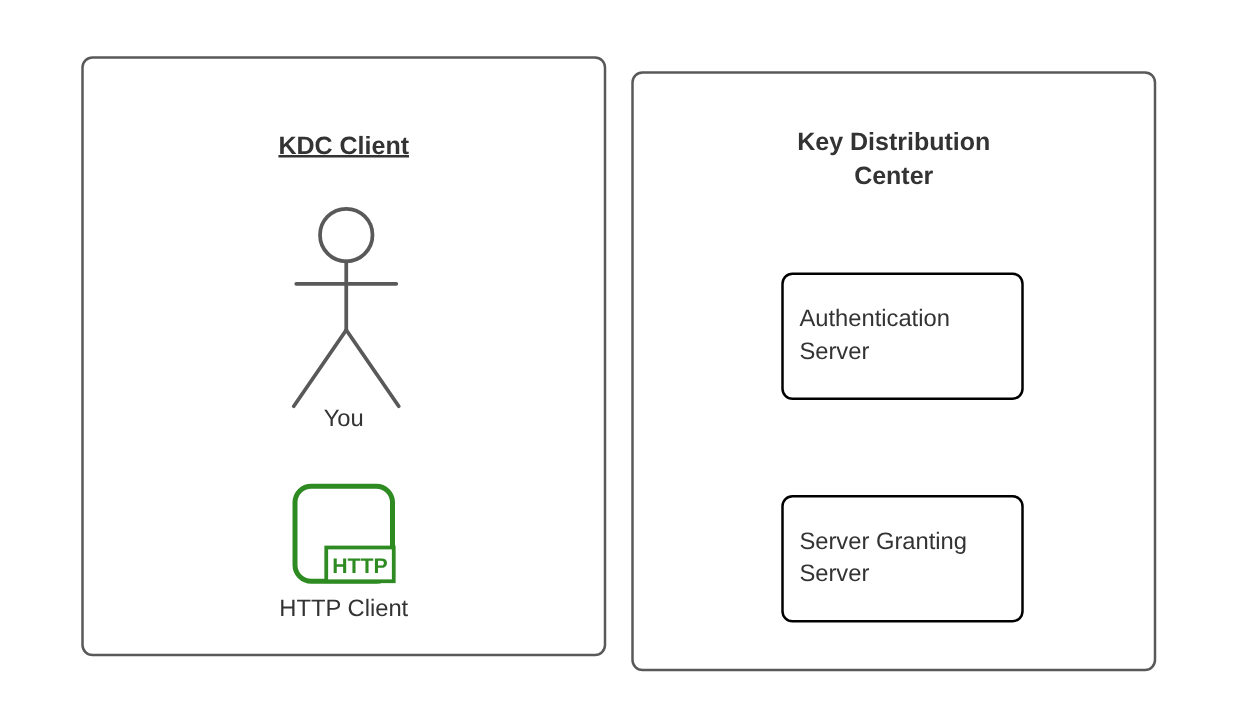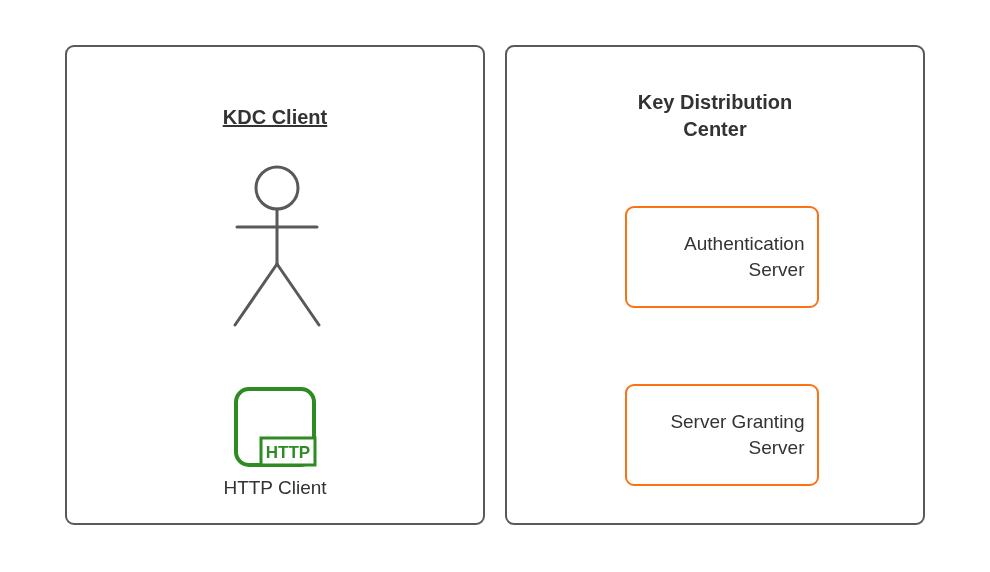--- a/index.html
+++ b/index.html
@@ -19,21 +19,21 @@
     position: absolute;
     top: 45px;
     width: 416px;
     height: 476px;
     border: 2px solid #595959;
     border-radius: 9px;
     background: #ffffff;
     box-sizing: content-box;
   }
   #client-panel { left: 65px; }
-  #kdc-panel   { left: 505px; }
+  #kdc-panel   { left: 505px; margin-top: 12px; }
 
   .panel-title {
     position: absolute;
     left: 0;
     width: 100%;
     text-align: center;
     font-size: 20px;
     font-weight: bold;
     color: #333333;
     text-decoration: underline;
@@ -71,27 +71,27 @@
     top: 338px;
     width: 86px;
     height: 84px;
   }
 
   .node-box {
     position: absolute;
     left: 118px;
     width: 190px;
     height: 98px;
-    border: 2px solid #f97316;
+    border: 2px solid #000000;
     border-radius: 9px;
     background: #ffffff;
     display: flex;
     align-items: center;
     justify-content: center;
-    text-align: right;
+    text-align: left;
     font-size: 19px;
     color: #333333;
     line-height: 26px;
   }
   #auth-server-box   { top: 159px; }
   #ticket-server-box { top: 337px; }
   .node-label { display: inline-block; max-width: 165px; }
 </style>
 </head>
 <body>
@@ -102,20 +102,21 @@
     <div class="panel-title" id="client-title">KDC Client</div>
 
     <svg class="actor-svg" viewBox="0 0 104 170" fill="none" stroke="#595959" stroke-width="3" stroke-linecap="round">
       <circle cx="52" cy="26" r="21"></circle>
       <line x1="52" y1="47" x2="52" y2="102"></line>
       <line x1="12" y1="65" x2="92" y2="65"></line>
       <line x1="52" y1="102" x2="10" y2="163"></line>
       <line x1="52" y1="102" x2="94" y2="163"></line>
     </svg>
 
+    <div class="diagram-label" id="actor-label">You</div>
 
     <svg class="http-svg" viewBox="0 0 86 84">
       <rect x="4" y="4" width="78" height="76" rx="13" fill="none" stroke="#2e8b22" stroke-width="4"></rect>
       <rect x="29" y="53" width="54" height="27" fill="#ffffff" stroke="#2e8b22" stroke-width="3"></rect>
       <text x="56" y="73" text-anchor="middle" font-family="Liberation Sans, DejaVu Sans, sans-serif" font-size="17" font-weight="bold" fill="#2e8b22">HTTP</text>
     </svg>
 
     <div class="diagram-label" id="service-label">HTTP Client</div>
   </div>
 

